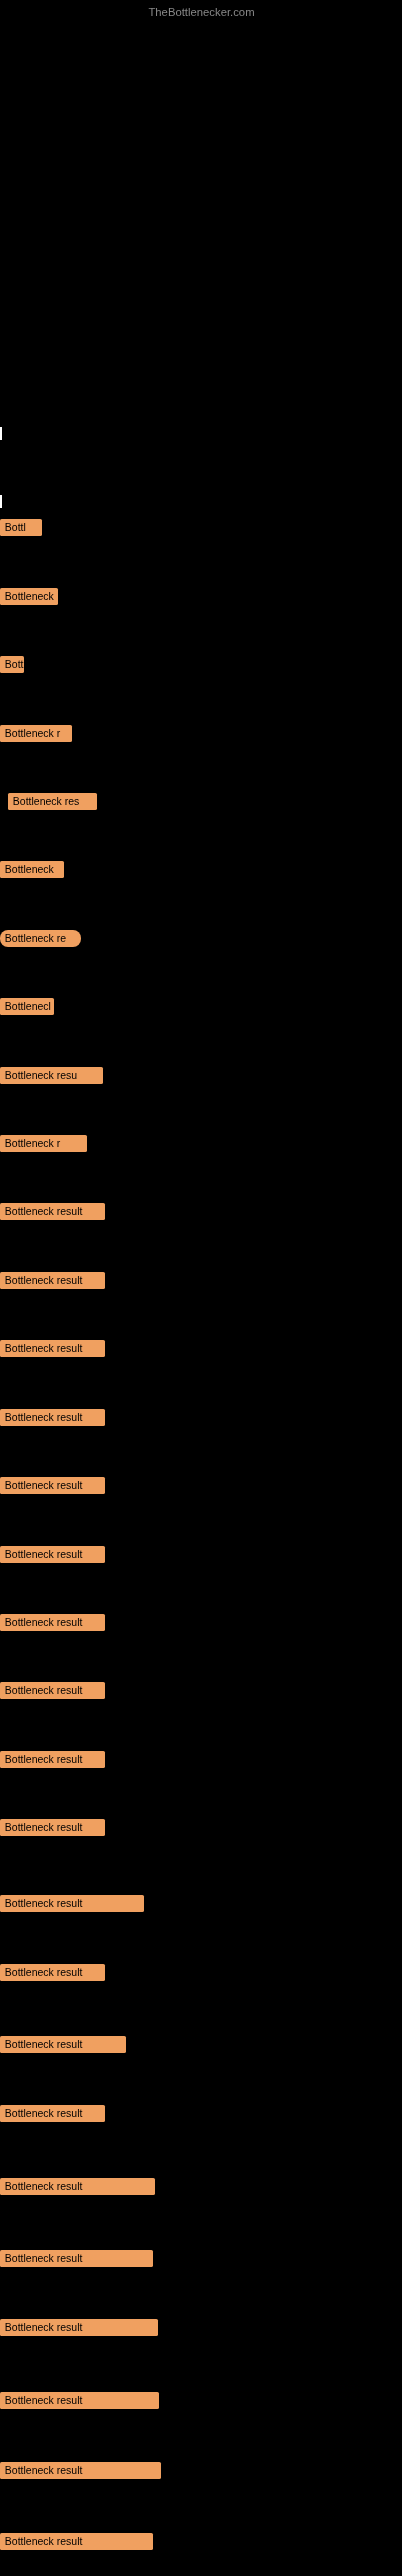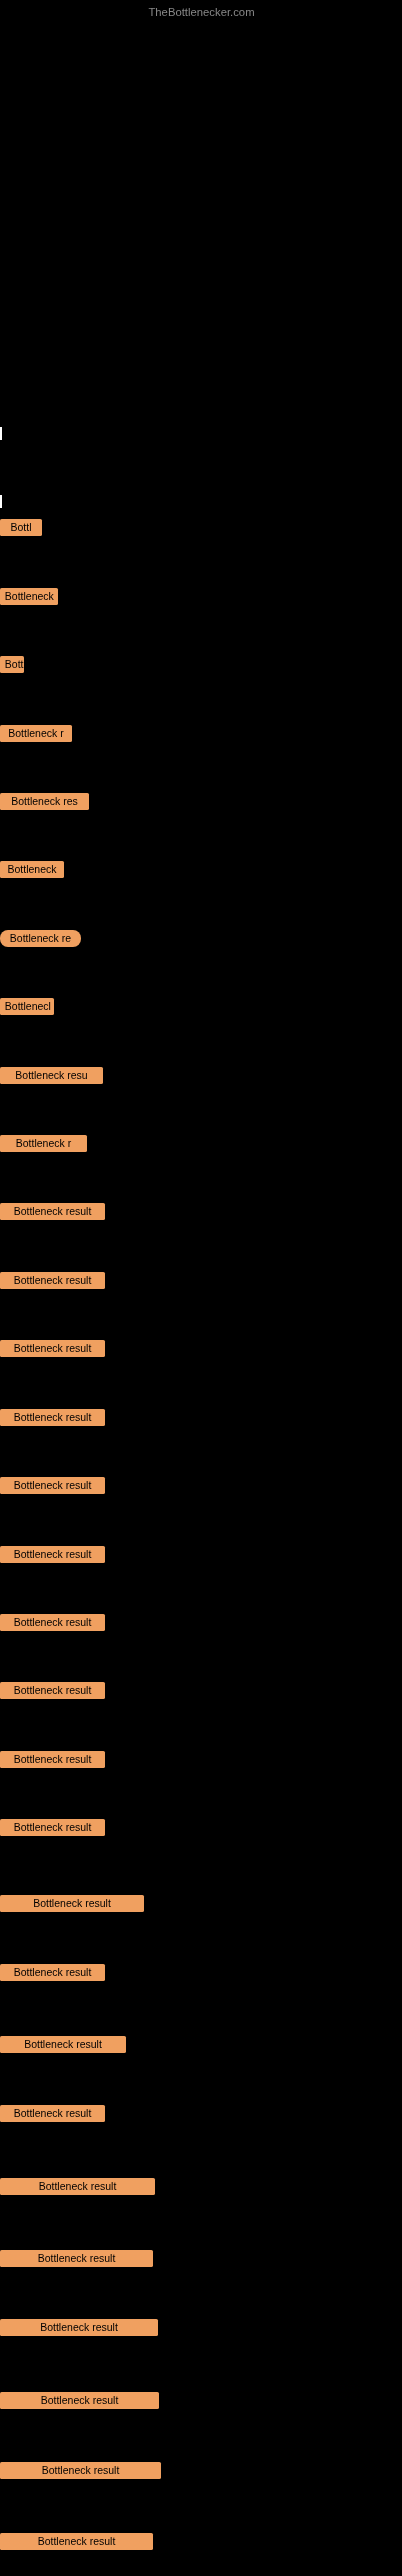--- a/index.html
+++ b/index.html
@@ -1,19 +1,18 @@
 <!DOCTYPE html>
 <html style="font-size:13px"><head>
   <meta charset="utf-8">
   <style>
     * {
       margin: 0;
       padding: 0;
       box-sizing: border-box;
-      text-align: center;
     }
     body {
       background-color: #000000;
       width: 403px;
       min-height: 2576px;
       font-family: Arial, sans-serif;
       position: relative;
     }
     .site-title {
       position: absolute;
@@ -46,21 +45,21 @@
 <body>
 
 <span class="site-title">TheBottlenecker.com</span>
 
 <div class="cursor-line" style="top: 427px;"></div>
 <div class="cursor-line" style="top: 495px;"></div>
 <div class="bottleneck-item" style="top: 519px; left: 0px; width: 42px;">Bottl</div>
 <div class="bottleneck-item" style="top: 588px; left: 0px; width: 58px;">Bottleneck</div>
 <div class="bottleneck-item" style="top: 656px; left: 0px; width: 24px;">Bottler</div>
 <div class="bottleneck-item" style="top: 725px; left: 0px; width: 72px;">Bottleneck r</div>
-<div class="bottleneck-item" style="top: 793px; left: 0px; width: 89px;">Bottleneck res</div>
+<div class="bottleneck-item" style="top: 793px; left: 8px; width: 89px;">Bottleneck res</div>
 <div class="bottleneck-item" style="top: 861px; left: 0px; width: 64px;">Bottleneck</div>
 <div class="bottleneck-item" style="top: 930px; left: 0px; width: 81px; border-radius: 8px;">Bottleneck re</div>
 <div class="bottleneck-item" style="top: 998px; left: 0px; width: 54px;">Bottlenecl</div>
 <div class="bottleneck-item" style="top: 1067px; left: 0px; width: 103px;">Bottleneck resu</div>
 <div class="bottleneck-item" style="top: 1135px; left: 0px; width: 87px;">Bottleneck r</div>
 <div class="bottleneck-item" style="top: 1203px; left: 0px; width: 105px;">Bottleneck result</div>
 <div class="bottleneck-item" style="top: 1272px; left: 0px; width: 105px;">Bottleneck result</div>
 <div class="bottleneck-item" style="top: 1340px; left: 0px; width: 105px;">Bottleneck result</div>
 <div class="bottleneck-item" style="top: 1409px; left: 0px; width: 105px;">Bottleneck result</div>
 <div class="bottleneck-item" style="top: 1477px; left: 0px; width: 105px;">Bottleneck result</div>

